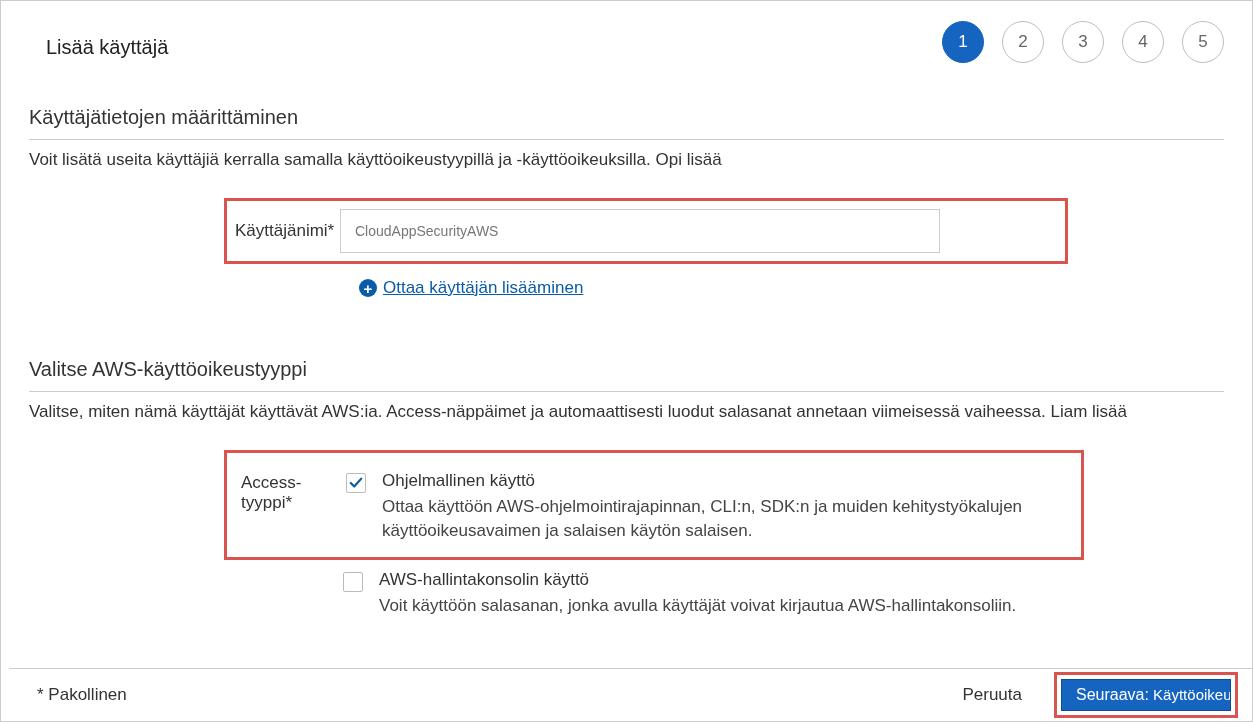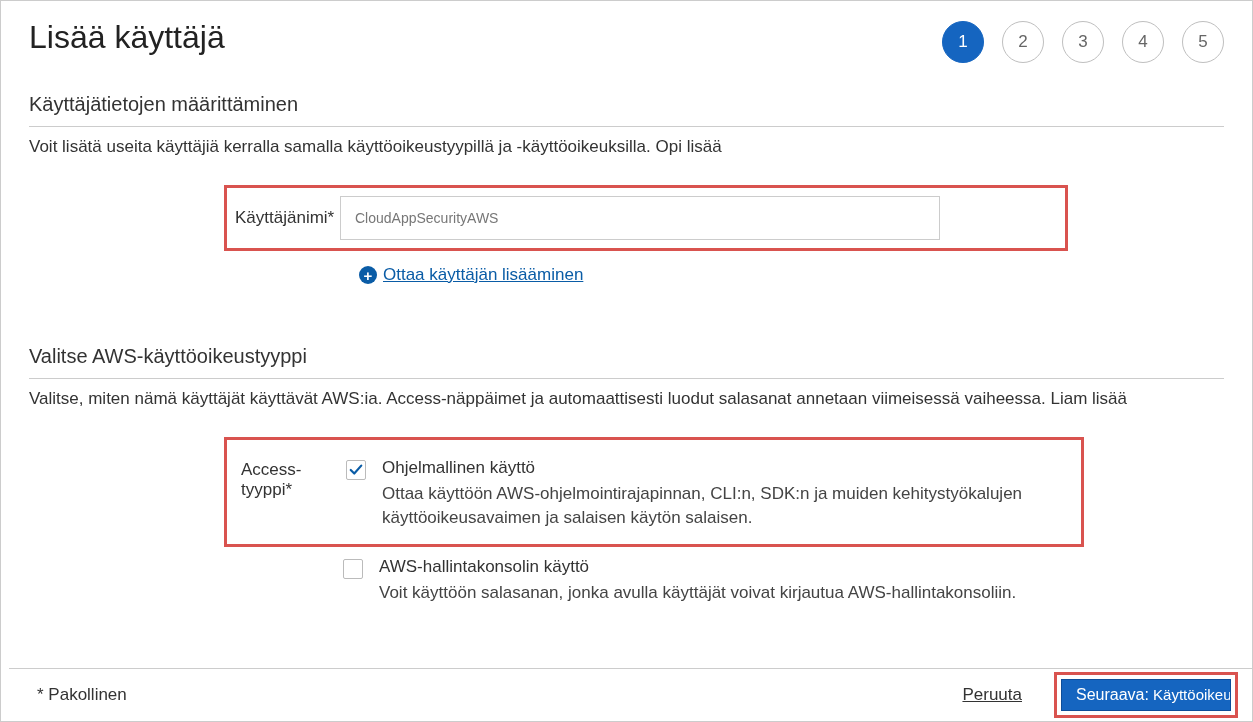--- a/index.html
+++ b/index.html
@@ -20,24 +20,24 @@
   .content {
     padding: 18px 28px 0 28px;
   }
   .header-row {
     display: flex;
     align-items: flex-start;
     justify-content: space-between;
     margin-bottom: 24px;
   }
   h1.page-title {
-    font-size: 32px;
+    font-size: 20px;
     font-weight: 400;
     color: #222;
-    margin: 0;
+    margin: 17px;
   }
   .steps {
     display: flex;
     gap: 18px;
     padding-top: 2px;
   }
   .step {
     width: 40px;
     height: 40px;
     border-radius: 50%;
@@ -208,21 +208,20 @@
   }
   .footer-actions {
     display: flex;
     align-items: center;
     gap: 32px;
   }
   .cancel-link {
     font-size: 17px;
     color: #333;
     cursor: pointer;
-    text-decoration: underline;
   }
   .next-button-wrap {
     border: 3px solid #D9534F;
     padding: 4px;
   }
   .next-button {
     background: #1565C0;
     color: #fff;
     border: 1px solid #0e4e99;
     padding: 6px 14px;

